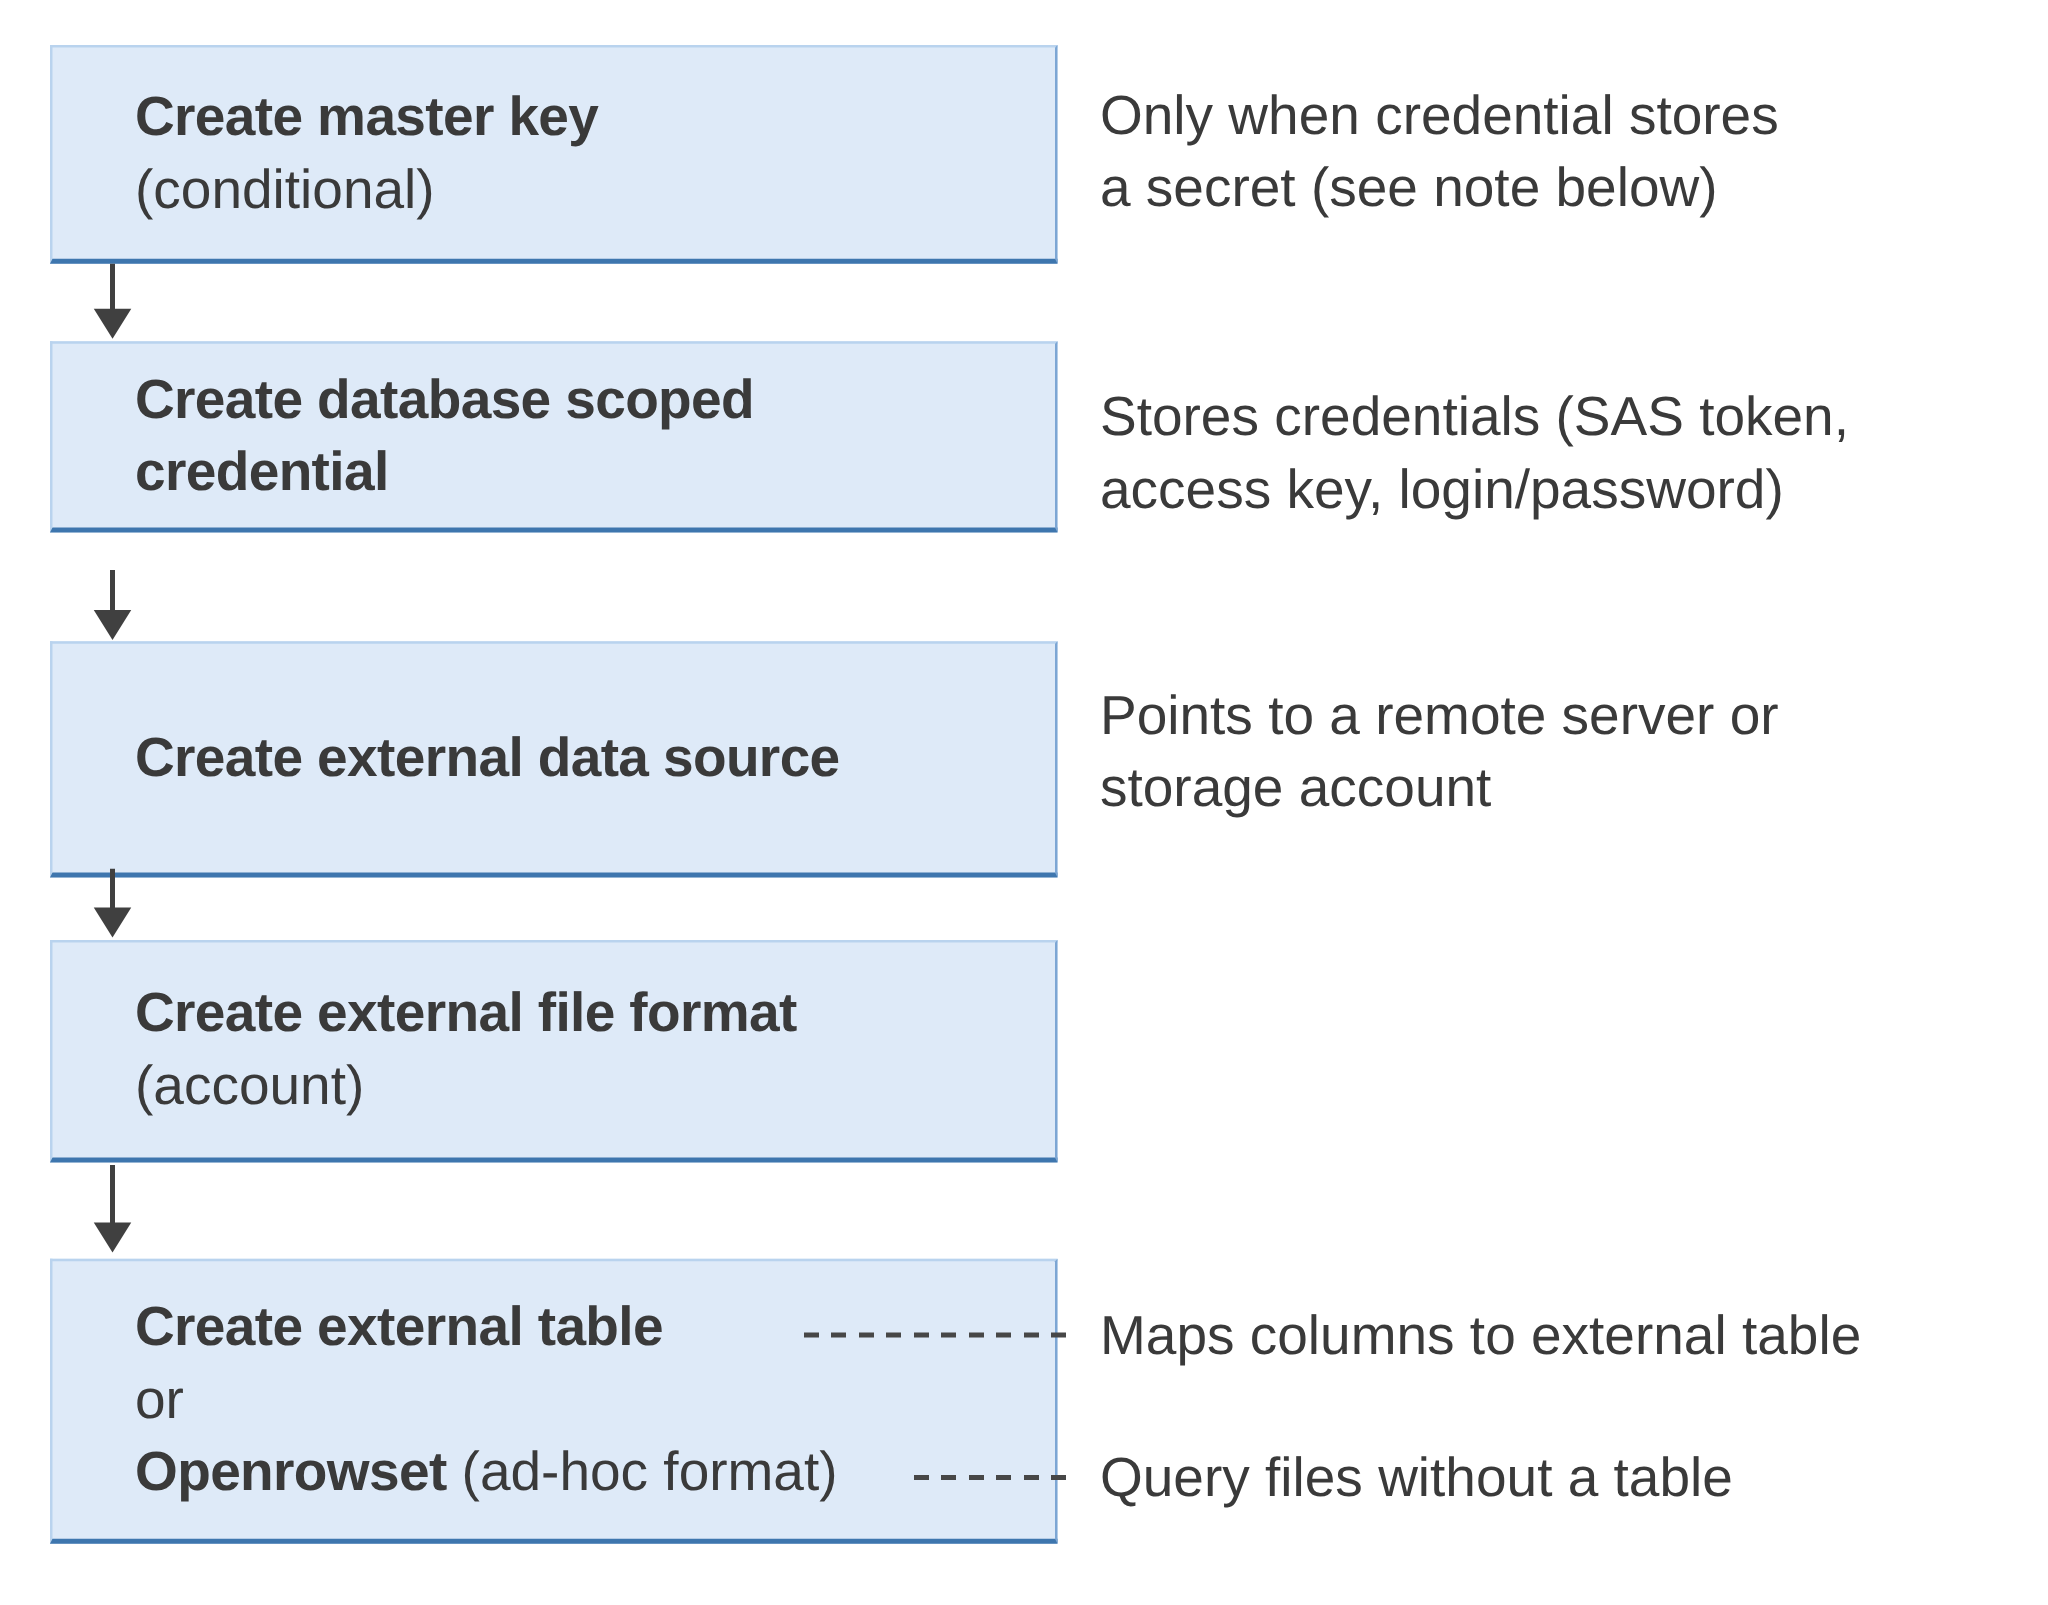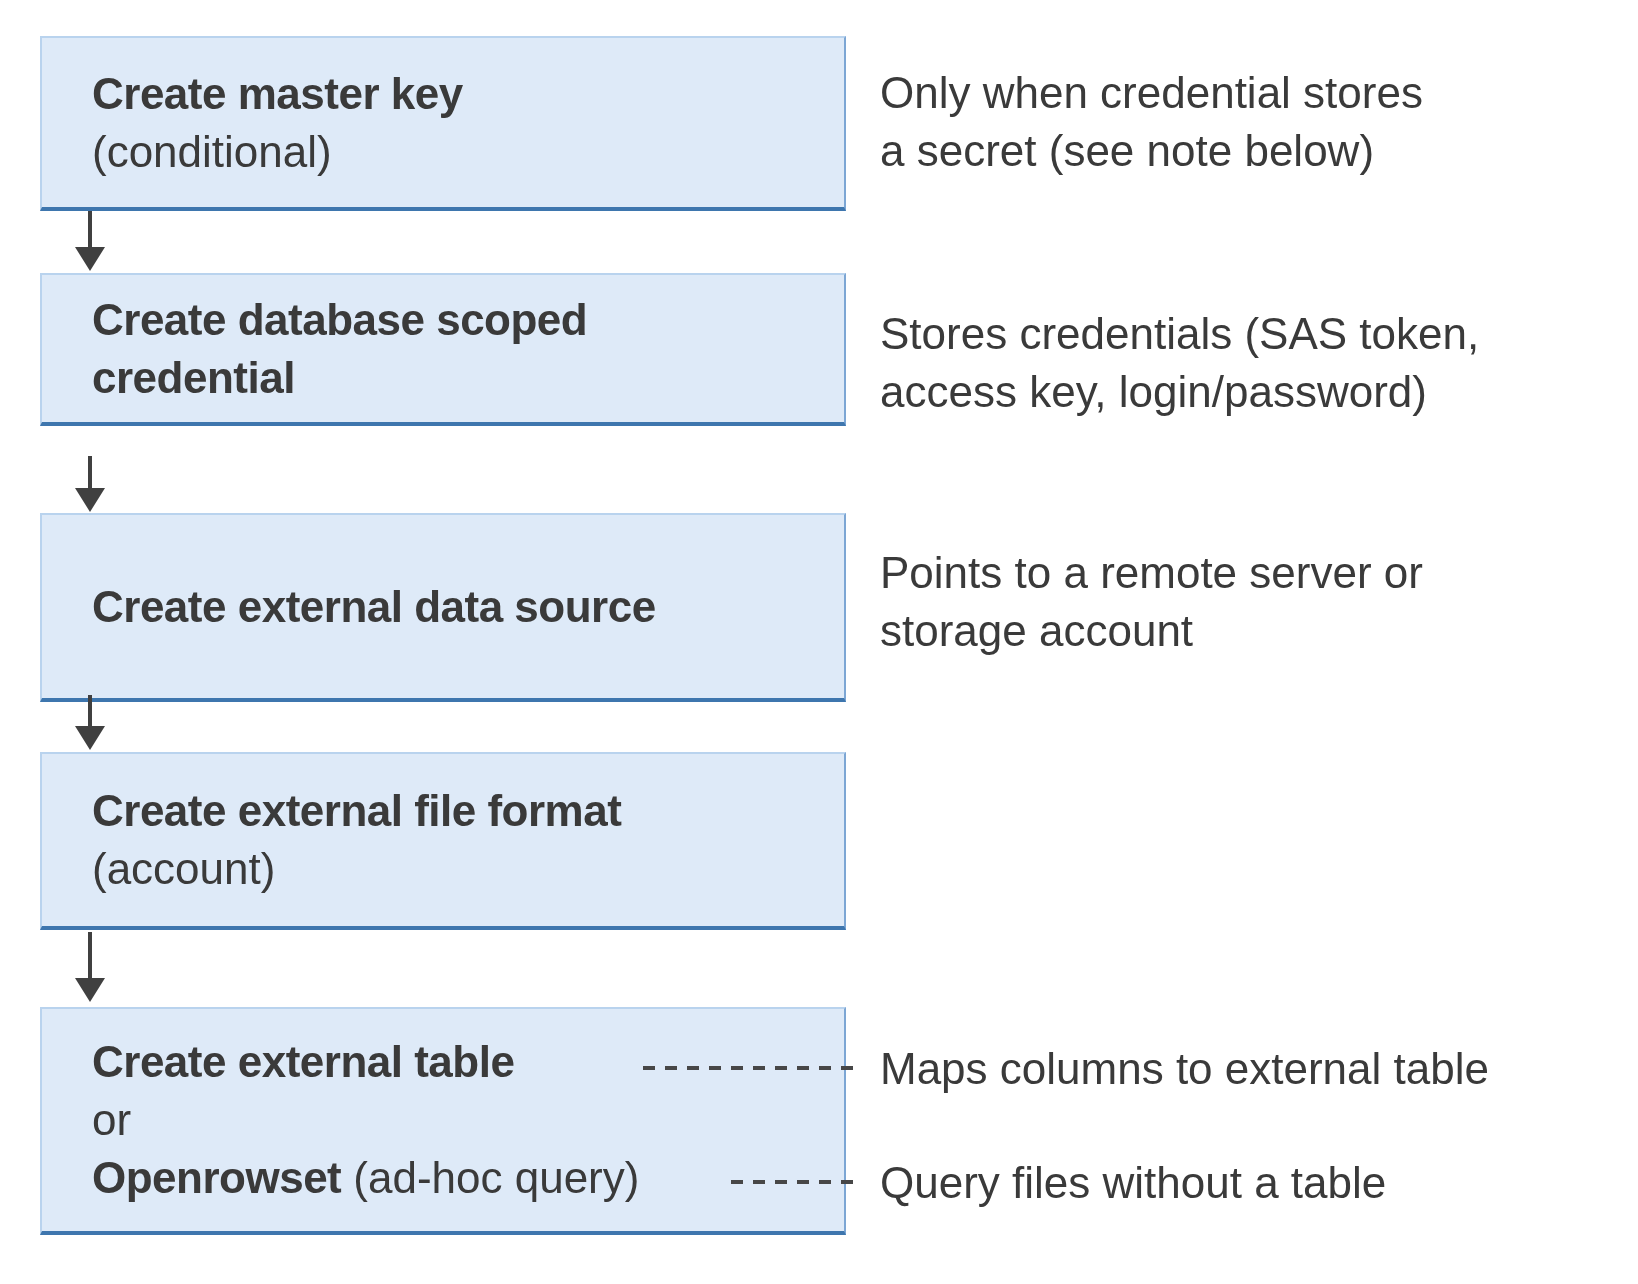--- a/index.html
+++ b/index.html
@@ -17,21 +17,21 @@
     left: 40px;
     width: 806px;
     box-sizing: border-box;
     background: var(--box-fill, #deeaf8);
     border: 2px solid var(--box-border-light, #b9d3ee);
     border-right: 2px solid var(--box-border-right, #7ca6d4);
     border-bottom: 4px solid var(--box-border-bottom, #3e76ae);
     display: flex;
     flex-direction: column;
     justify-content: center;
-    padding-left: 50px;
+    padding-left: 66px;
     font-size: 44px;
     line-height: 58px;
   }
   .box .title {
     font-weight: bold;
     white-space: pre-line;
     letter-spacing: -0.5px;
   }
   .box .subtitle { font-weight: normal; }
   .box .line { white-space: nowrap; }
@@ -110,21 +110,21 @@
     <div class="subtitle">(account)</div>
   </div>
 
   <div class="arrow-line" style="top:932px;height:48px;"></div>
   <div class="arrow-head" style="top:978px;"></div>
 
   <div class="box" style="top:1007px;height:228px;">
     <div class="line bold">Create external table</div>
     <div class="line">or</div>
     <div class="line">
-      <span class="bold">Openrowset</span><span class="suffix">(ad-hoc query)</span>
+      <span class="bold">Openrowset</span><span class="suffix">(ad-hoc format)</span>
     </div>
   </div>
 
   <div class="dash" style="left:643px;top:1066px;width:216px;"></div>
   <div class="note" style="top:1040px;white-space:nowrap;">Maps columns to external table</div>
 
   <div class="dash" style="left:731px;top:1180px;width:127px;"></div>
   <div class="note" style="top:1154px;white-space:nowrap;">Query files without a table</div>
 
 </div>

